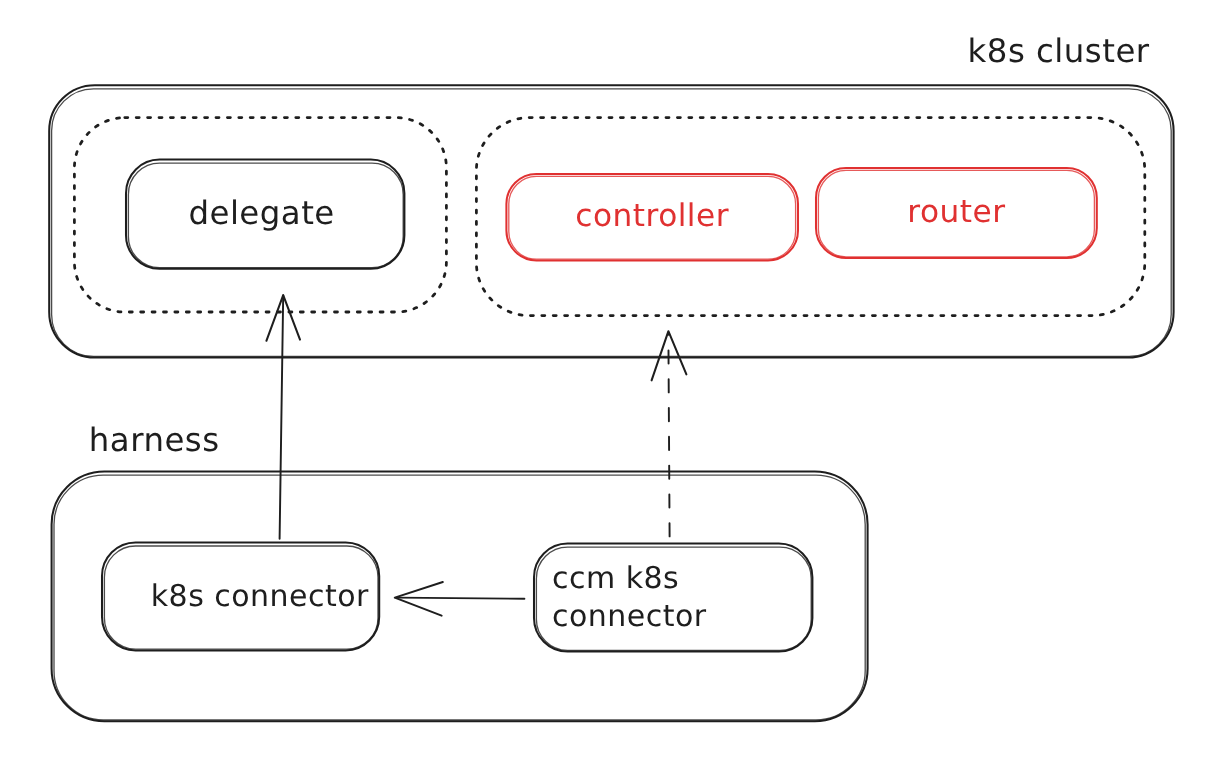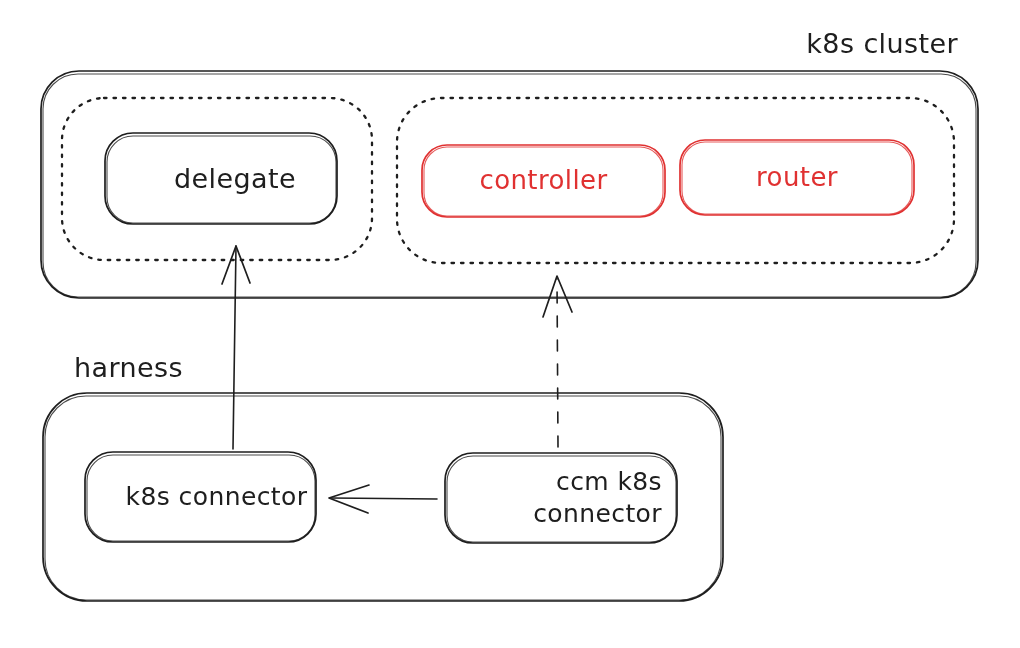--- a/index.html
+++ b/index.html
@@ -22,30 +22,30 @@
   .edge-line { fill: none; stroke: #1e1e1e; stroke-width: 1.6; stroke-linecap: round; }
   .edge-line.dashed { stroke-dasharray: 11 13; }
   .edge-head { fill: none; stroke: #1e1e1e; stroke-width: 1.7; stroke-linecap: round; stroke-linejoin: round; }
 
   
   .label {
     position: absolute;
     display: flex;
     align-items: center;
     justify-content: center;
-    text-align: right;
+    text-align: left;
     letter-spacing: 0.4px;
     white-space: normal;
     line-height: 1.3;
     user-select: none;
   }
   .label.red-text { color: #e03131; }
   .label-k8s-cluster { left: 700px; top: 24px;  width: 258px; height: 40px; font-size: 27px; justify-content: flex-end; }
   .label-harness     { left: 74px;  top: 348px; width: 160px; height: 40px; font-size: 27px; justify-content: flex-start; }
-  .label-delegate    { left: 119px; top: 133px; width: 232px; height: 91px; font-size: 27px; }
+  .label-delegate    { left: 102px; top: 133px; width: 232px; height: 91px; font-size: 27px; }
   .label-controller  { left: 422px; top: 144px; width: 243px; height: 73px; font-size: 26px; }
   .label-router      { left: 680px; top: 140px; width: 234px; height: 75px; font-size: 26px; }
   .label-k8s-conn    { left: 85px;  top: 452px; width: 231px; height: 90px; font-size: 25px; padding-left: 16px; }
   .label-ccm-conn    { left: 460px; top: 453px; width: 202px; height: 90px; font-size: 25px; }
 </style>
 </head>
 <body>
 
 <div class="canvas">
 

